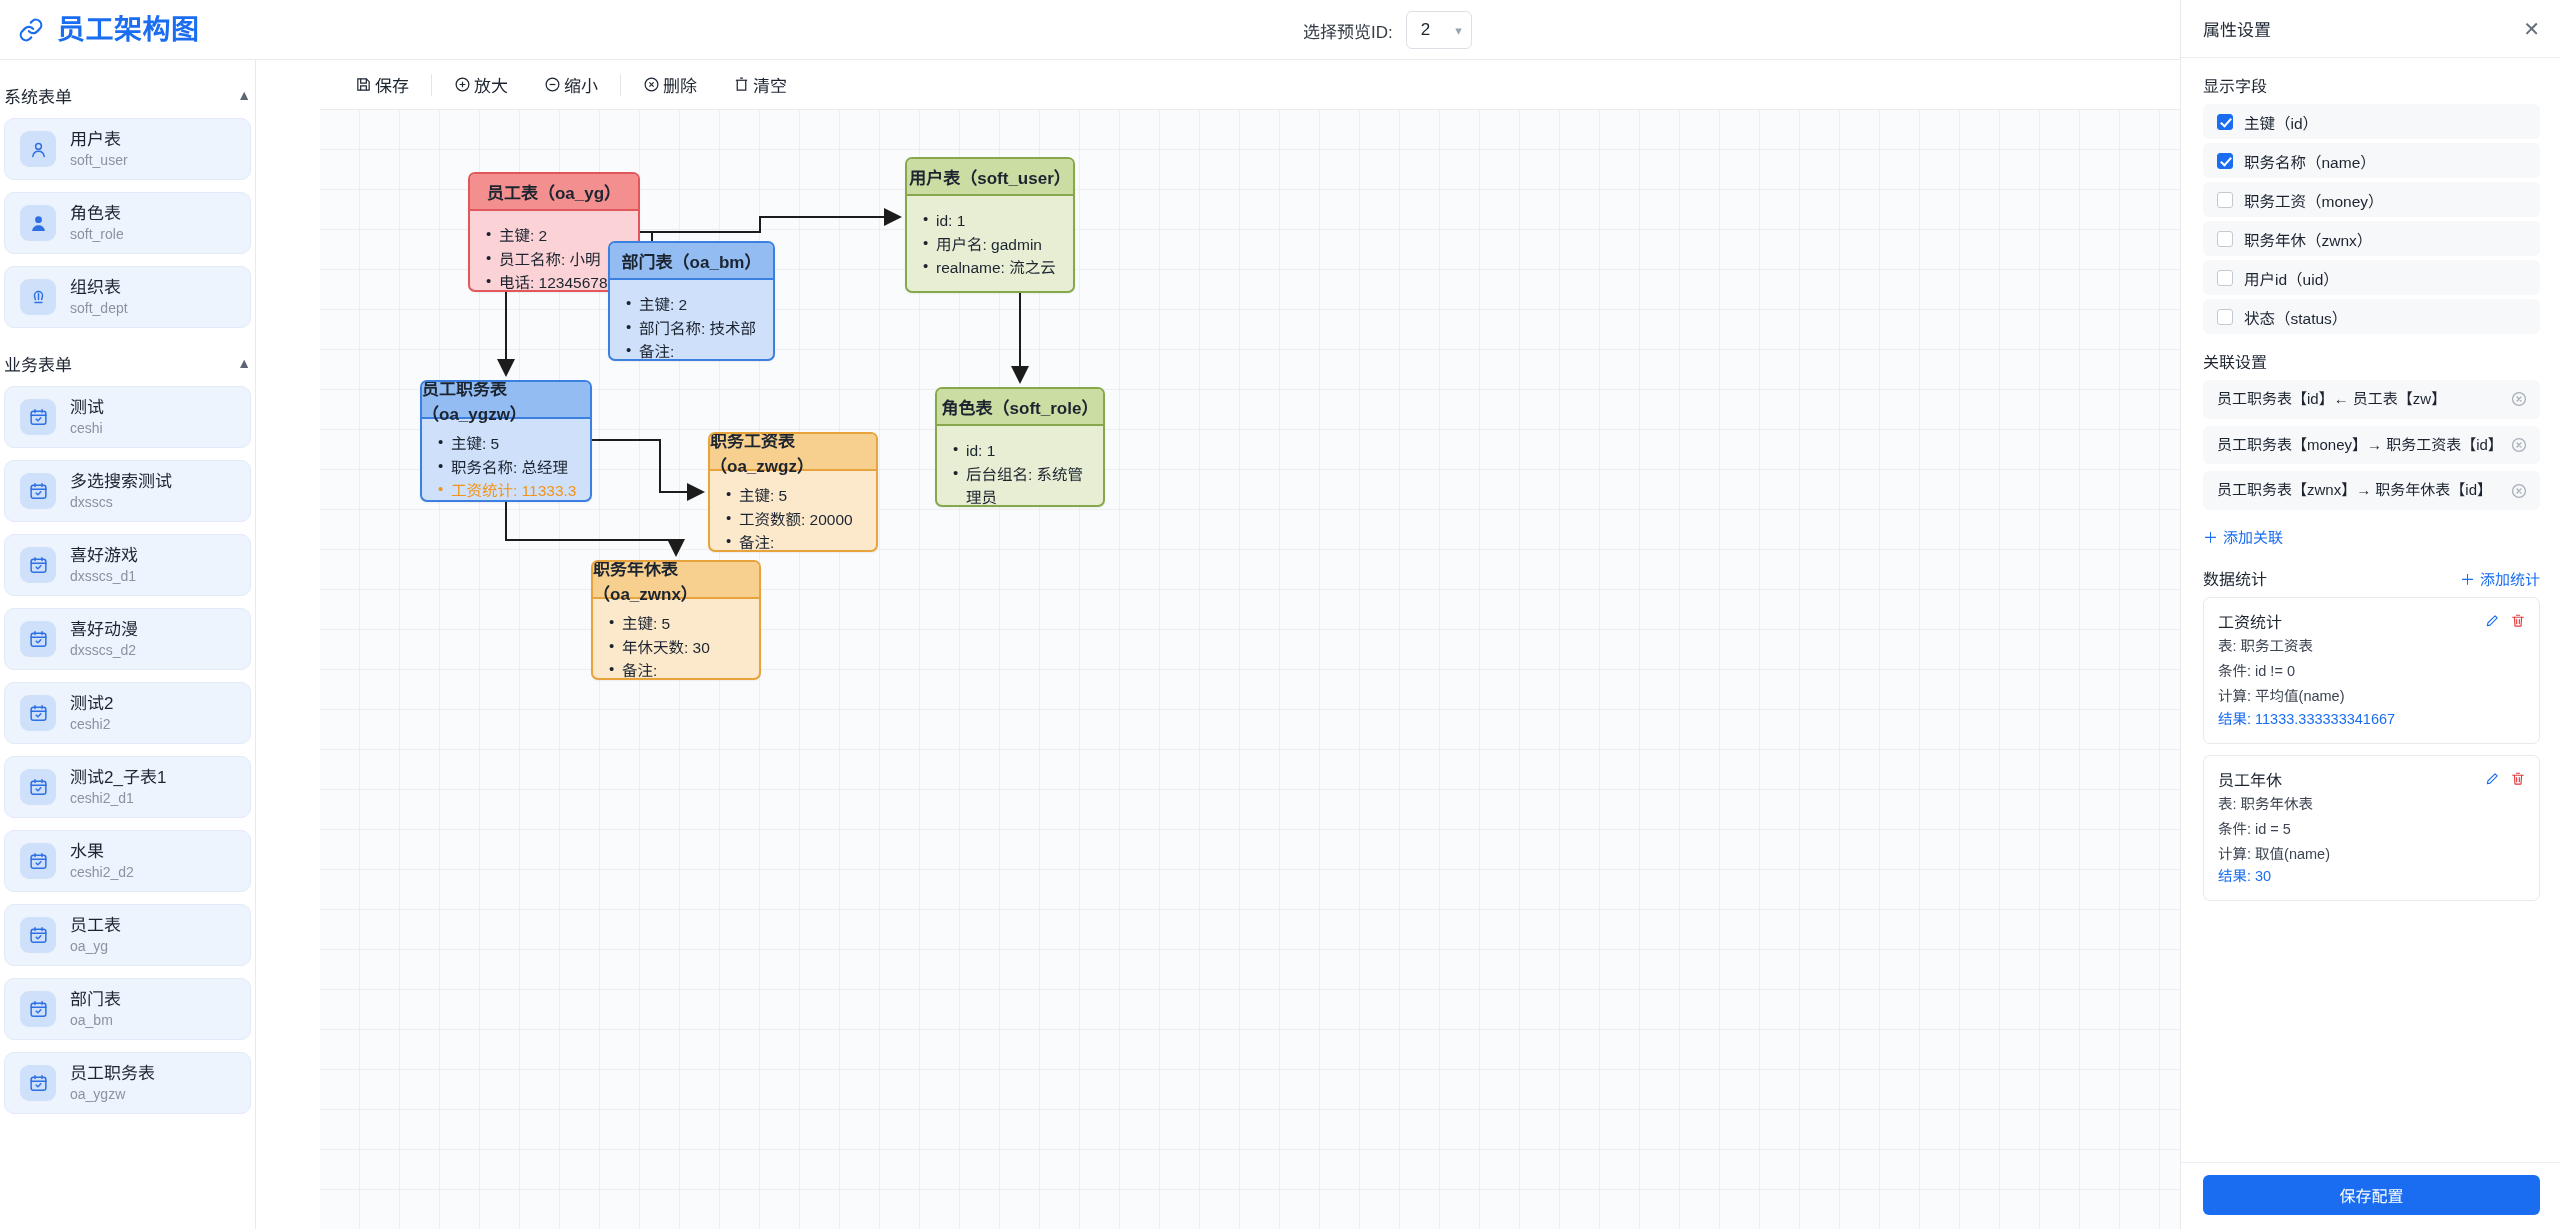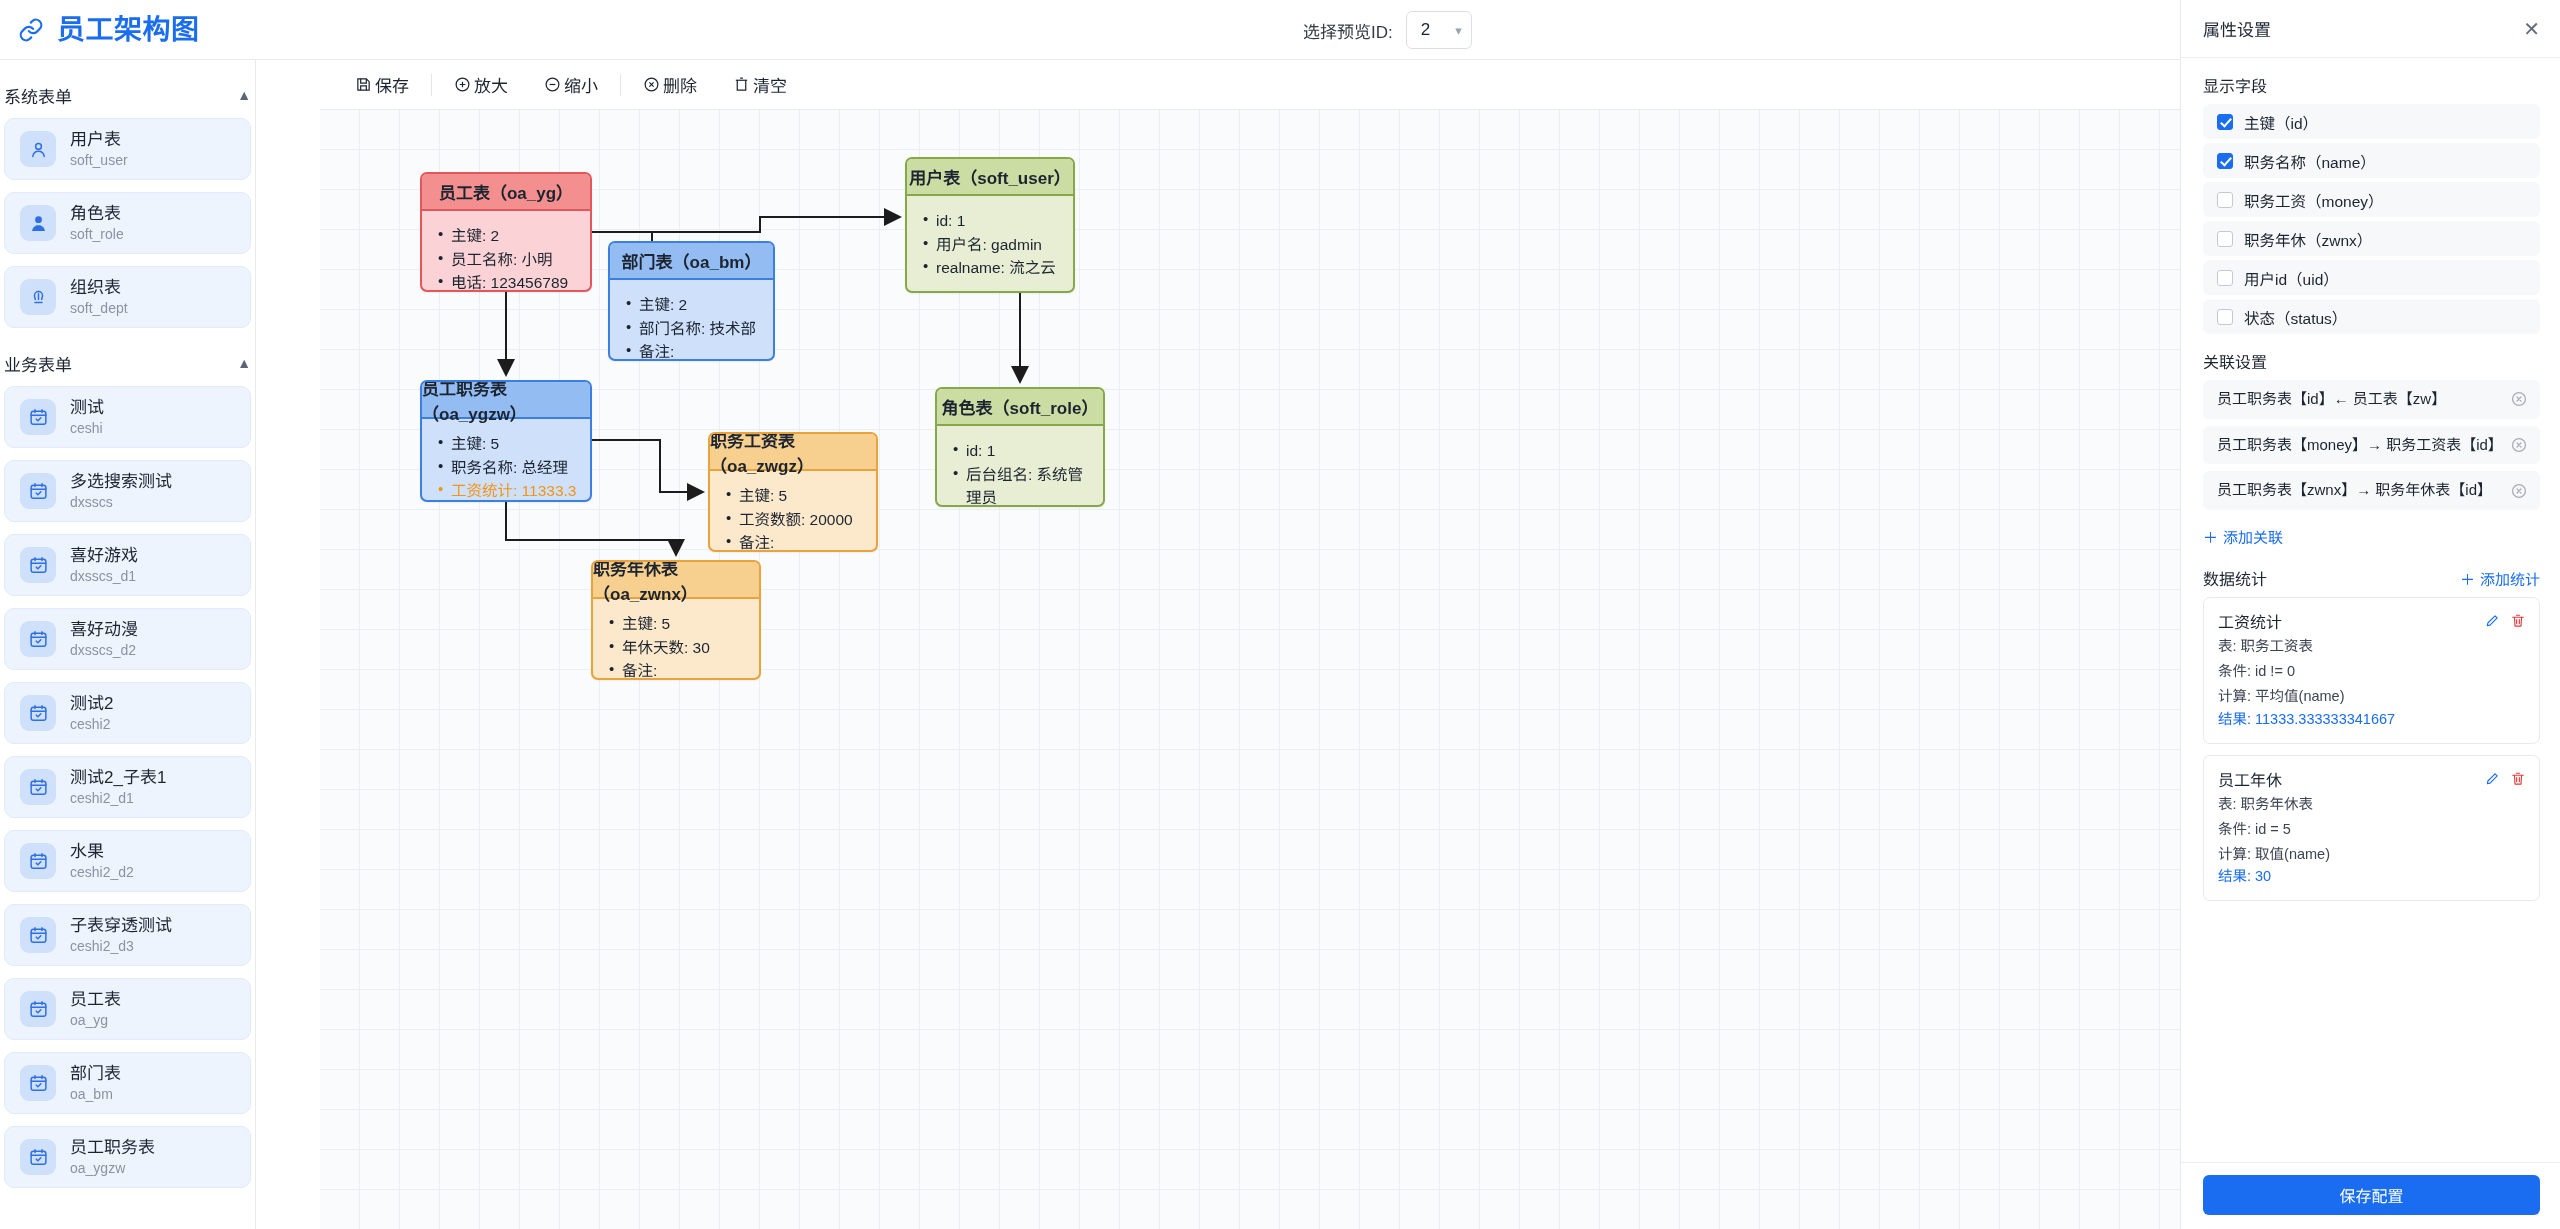--- a/index.html
+++ b/index.html
@@ -109,21 +109,21 @@
     font-size: 15.5px; color: #1c2430; line-height: 1.52;
     position: relative; padding-left: 13px; word-break: break-all;
   }
   .node-field::before {
     content: "•"; position: absolute; left: 0; top: -1px; font-size: 15px;
   }
   .node-field.highlight { color: #f19418; }
   .node-field.highlight::before { color: #f19418; }
 
   
-  .theme-red   { border-color: #e2575b; background: #fbd3d6; }
+  .theme-red   { border-color: #e2575b; background: #fbd3d6; margin-left: 48px; }
   .theme-red   .node-head { background: #f3908f; border-bottom-color: #e2575b; }
   .theme-blue  { border-color: #3b7fe0; background: #cfe0fb; }
   .theme-blue  .node-head { background: #93bcf2; border-bottom-color: #3b7fe0; }
   .theme-green { border-color: #86a84b; background: #e8eed3; }
   .theme-green .node-head { background: #ccdda4; border-bottom-color: #86a84b; }
   .theme-orange{ border-color: #e8a33c; background: #fce9cc; }
   .theme-orange .node-head { background: #f7cf8f; border-bottom-color: #e8a33c; }
 
   
   .rpanel {
@@ -359,35 +359,20 @@
               <rect x="3.6" y="4.8" width="16.8" height="15" rx="2.6"></rect>
               <path d="M3.6 9.3h16.8"></path>
               <path d="M8 3.2v3"></path>
               <path d="M16 3.2v3"></path>
               <path d="M9.4 13.9l1.9 1.9 3.4-3.6"></path>
             </svg>
           </span>
           <span class="side-text">
             <span class="side-name">水果</span>
             <span class="side-code">ceshi2_d2</span>
-          </span>
-        </div>
-        <div class="side-item">
-          <span class="sq-icon">
-            <svg viewBox="0 0 24 24" fill="none" stroke="currentColor" stroke-width="1.7" stroke-linecap="round" stroke-linejoin="round">
-              <rect x="3.6" y="4.8" width="16.8" height="15" rx="2.6"></rect>
-              <path d="M3.6 9.3h16.8"></path>
-              <path d="M8 3.2v3"></path>
-              <path d="M16 3.2v3"></path>
-              <path d="M9.4 13.9l1.9 1.9 3.4-3.6"></path>
-            </svg>
-          </span>
-          <span class="side-text">
-            <span class="side-name">子表穿透测试</span>
-            <span class="side-code">ceshi2_d3</span>
           </span>
         </div>
         <div class="side-item">
           <span class="sq-icon">
             <svg viewBox="0 0 24 24" fill="none" stroke="currentColor" stroke-width="1.7" stroke-linecap="round" stroke-linejoin="round">
               <rect x="3.6" y="4.8" width="16.8" height="15" rx="2.6"></rect>
               <path d="M3.6 9.3h16.8"></path>
               <path d="M8 3.2v3"></path>
               <path d="M16 3.2v3"></path>
               <path d="M9.4 13.9l1.9 1.9 3.4-3.6"></path>

